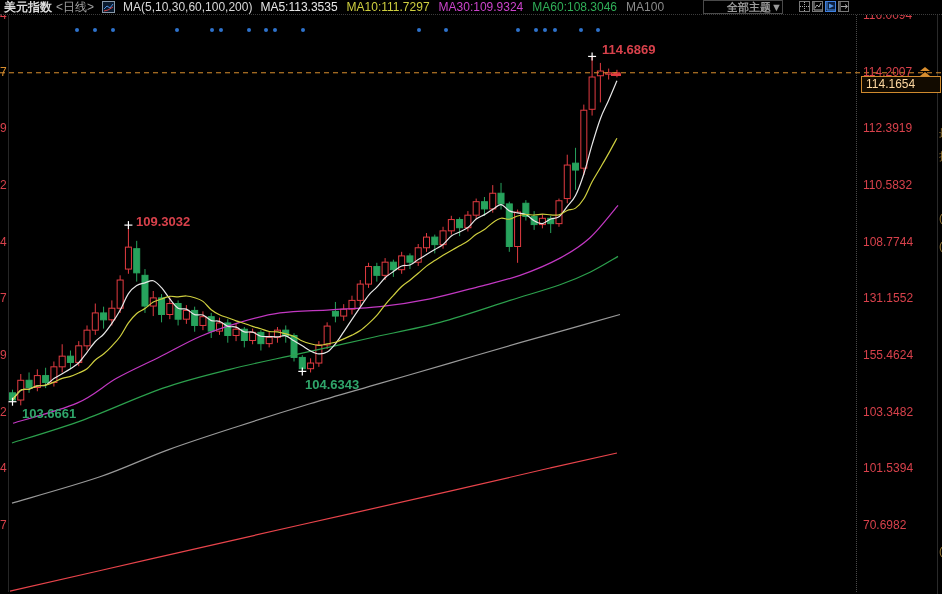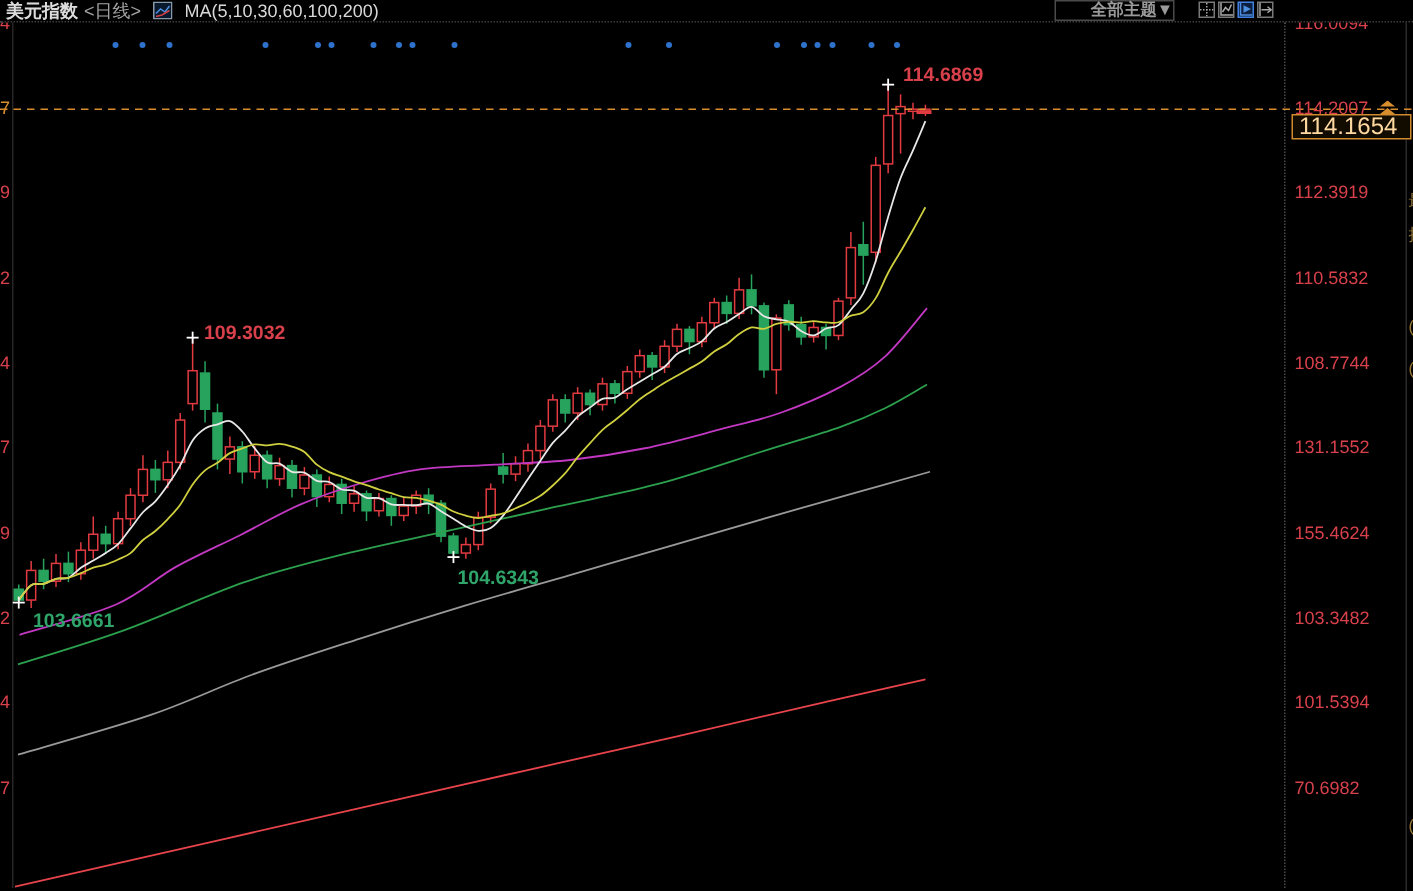--- a/index.html
+++ b/index.html
@@ -19,21 +19,21 @@
   #tool-icons{position:absolute;left:799px;top:1px;display:flex;gap:2px;}
   .ticon{width:11px;height:11px;border:1px solid #787878;box-sizing:border-box;display:flex;
          align-items:center;justify-content:center;cursor:pointer;background:#000;}
   .ticon.active{border-color:#3f80e0;background:#0c1f3f;}
   
   .axis-label{position:absolute;left:863px;width:74px;height:14px;font-size:12px;color:#d8414b;
               line-height:14px;z-index:20;}
   .left-digit{position:absolute;left:0px;width:10px;height:14px;font-size:12px;color:#d8414b;
               line-height:14px;z-index:20;}
   #price-box{position:absolute;left:861px;top:76px;width:74px;height:15px;border:1px solid #cf8a2e;
-             background:#120b00;color:#ffd9a0;font-size:16px;line-height:15px;padding-left:4px;z-index:25;}
+             background:#120b00;color:#ffd9a0;font-size:12px;line-height:15px;padding-left:4px;z-index:25;}
   .anno{position:absolute;font-size:13px;font-weight:bold;z-index:22;white-space:nowrap;}
   .sliver{position:absolute;left:939px;width:12px;font-size:11px;color:#9a7a35;z-index:21;}
   #vsep-right{position:absolute;left:937px;top:14px;width:0;height:580px;border-left:1px solid #2a2a2a;z-index:5;}
   #axis-sep{position:absolute;left:856px;top:14px;width:0;height:578px;border-left:1px dotted #4a4a4a;z-index:5;}
   #left-border{position:absolute;left:8px;top:14px;width:0;height:578px;border-left:1px solid #262626;z-index:5;}
   svg{position:absolute;left:0;top:0;z-index:10;}
 </style>
 </head>
 <body>
 
@@ -391,20 +391,27 @@
       <span class="t-title">美元指数</span>
       <span class="t-period">&lt;日线&gt;</span>
       <span style="display:inline-flex;">
         <svg width="13" height="12" style="position:static">
           <rect x="0.5" y="0.5" width="12" height="11" fill="#0a1a2e" stroke="#8899aa" stroke-width="1"></rect>
           <polyline points="2,8 5,5 8,7 11,3" stroke="#4d8fe0" stroke-width="1" fill="none"></polyline>
           <polyline points="2,10 6,9 11,6" stroke="#d04040" stroke-width="1" fill="none"></polyline>
         </svg>
       </span>
       <span class="ma-config">MA(5,10,30,60,100,200)</span>
+      <span id="ma-values" style="display:inline-flex;gap:9px;">
+          <span class="ma-val" style="color: rgb(232, 232, 232);">MA5:113.3535</span>
+          <span class="ma-val" style="color: rgb(207, 207, 63);">MA10:111.7297</span>
+          <span class="ma-val" style="color: rgb(204, 68, 204);">MA30:109.9324</span>
+          <span class="ma-val" style="color: rgb(47, 174, 87);">MA60:108.3046</span>
+          <span class="ma-val" style="color: rgb(138, 138, 138);">MA100</span>
+        </span>
     </div>
     <div id="theme-box">
       <span>全部主题▼</span>
     </div>
     <div id="tool-icons">
       <span class="ticon">
         <svg width="9" height="9" style="position:static">
           <line x1="4.5" y1="0" x2="4.5" y2="9" stroke="#aaa" stroke-width="1" stroke-dasharray="1,1"></line>
           <line x1="0" y1="4.5" x2="9" y2="4.5" stroke="#aaa" stroke-width="1" stroke-dasharray="1,1"></line>
         </svg>

